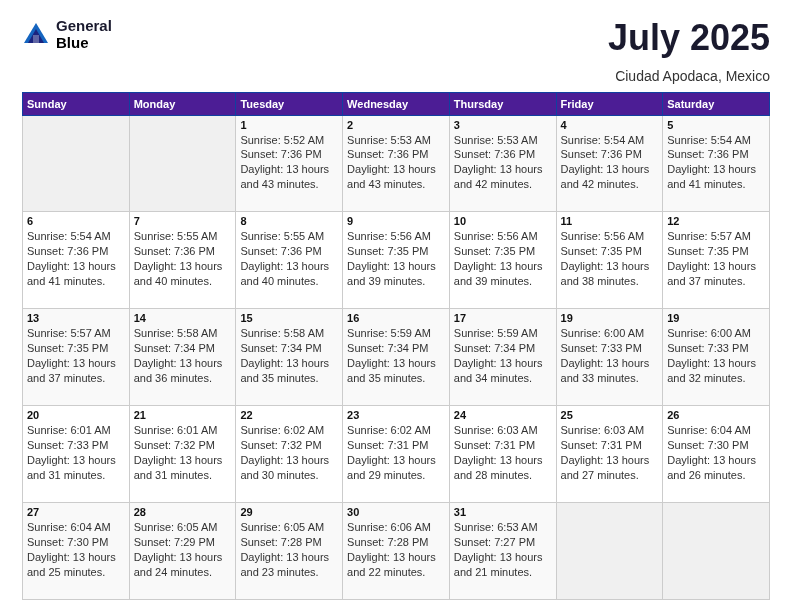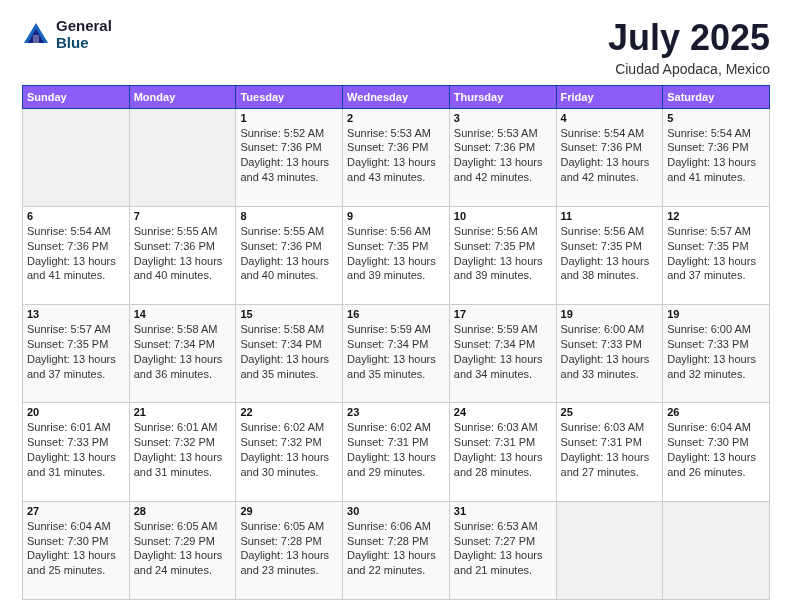--- a/index.html
+++ b/index.html
@@ -36,50 +36,50 @@
     }
     .logo-general {
       font-size: 15px;
       font-weight: bold;
       color: #1a1a2e;
       text-align: center;
     }
     .logo-blue {
       font-size: 15px;
       font-weight: bold;
-      color: #0c4a6e;
+      color: #000000;
     }
     .logo-icon {
       width: 28px;
       height: 28px;
     }
     .title-block {
       text-align: right;
     }
     .month-title {
       font-size: 36px;
       font-weight: bold;
       color: #1a1a2e;
       line-height: 1.1;
       text-align: center;
     }
     .location {
       font-size: 14px;
       color: #333;
-      margin-top: 3px;
+      margin-top: 10px;
     }
     .calendar {
       flex: 1;
       border: 1px solid #ccc;
       border-collapse: collapse;
       width: 100%;
       table-layout: fixed;
     }
     .calendar th {
-      background: #8b5cf6;
+      background: #4c1d95;
       color: #fff;
       font-size: 11px;
       font-weight: bold;
       padding: 5px 4px;
       text-align: left;
       border: 1px solid #1040a0;
     }
     .calendar td {
       border: 1px solid #ccc;
       vertical-align: top;

